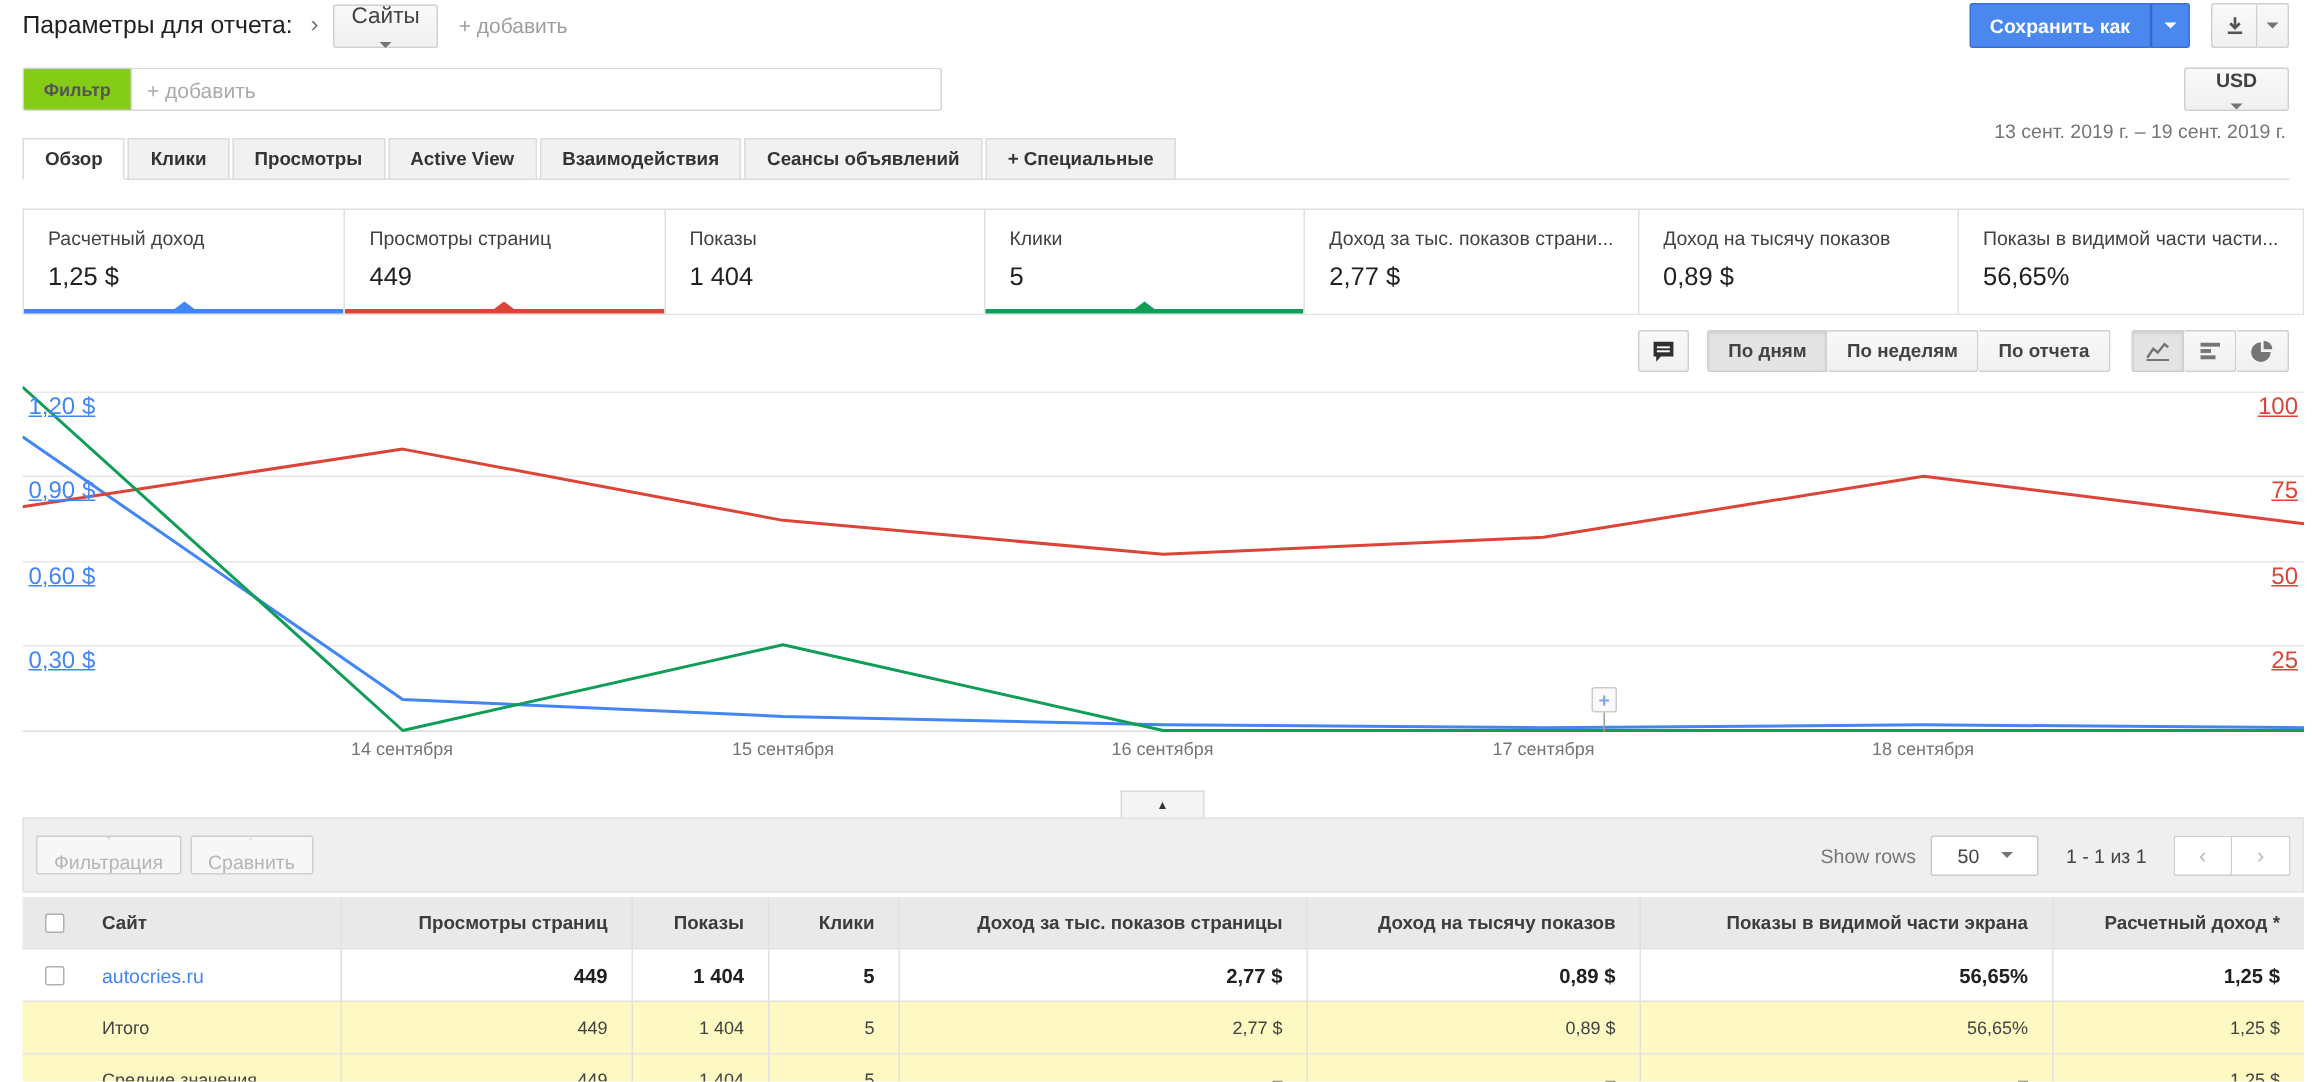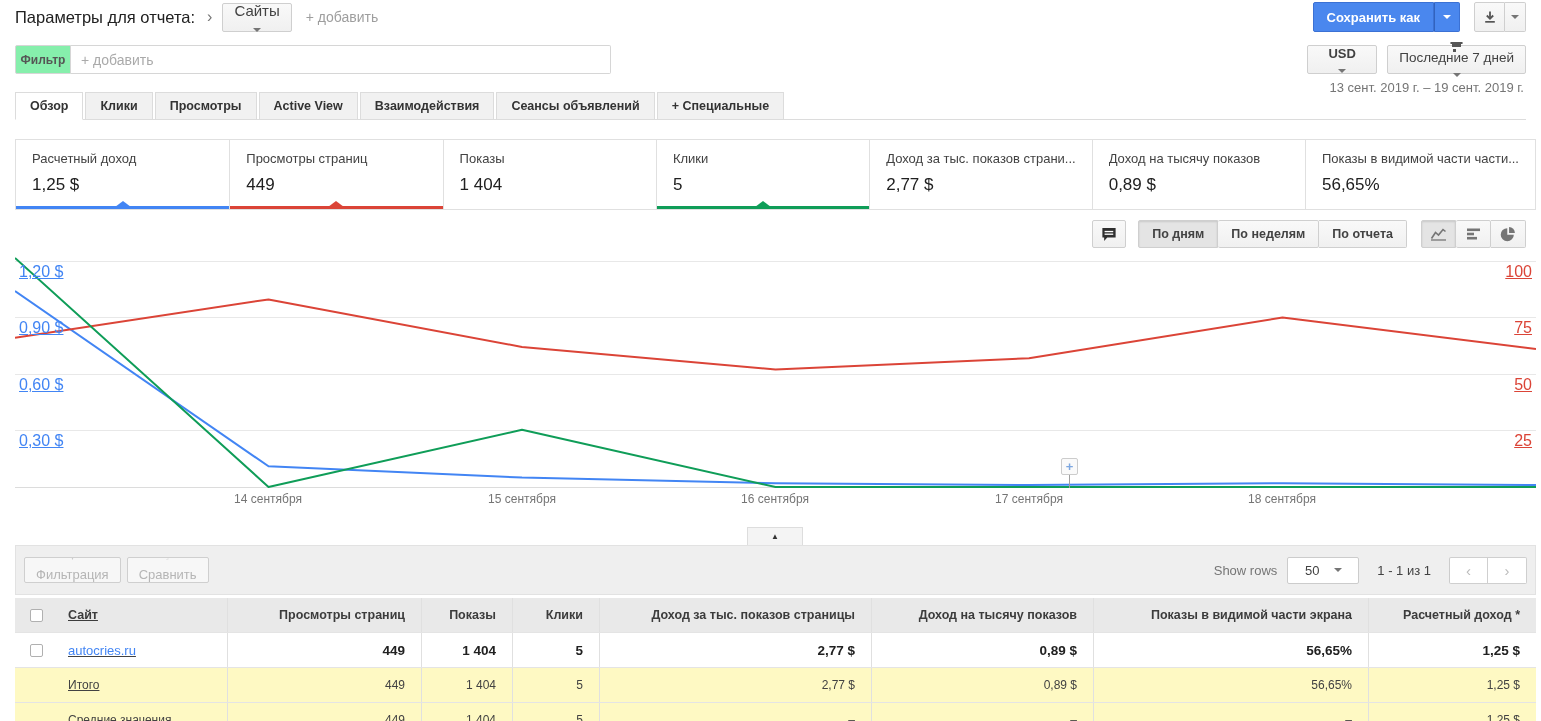--- a/index.html
+++ b/index.html
@@ -28,21 +28,21 @@
     font-size:13px; padding:0 13px; border-radius:2px 0 0 2px; display:flex; align-items:center; cursor:pointer;
   }
   .save-caret { background:#4a87ee; border:1px solid #3b71d4; border-left:1px solid #3263bd; width:26px; border-radius:0 2px 2px 0; display:flex; align-items:center; justify-content:center; cursor:pointer; }
   .save-caret .caret { border-top-color:#fff; }
   .dl-split { display:inline-flex; height:30px; margin-left:14px; }
   .dl-main { width:31px; border-radius:2px 0 0 2px; }
   .dl-caret { width:21px; border-left:none; border-radius:0 2px 2px 0; }
 
   
   .filter-row { position:absolute; top:45px; left:15px; height:29px; display:flex; }
-  .filter-label { width:56px; height:29px; background:#86efac; border:1px solid #d6d6d6; display:flex; align-items:center; justify-content:center; font-size:12px; font-weight:bold; color:#555; border-radius:2px 0 0 2px; }
+  .filter-label { width:73px; height:29px; background:#84cc16; border:1px solid #d6d6d6; display:flex; align-items:center; justify-content:center; font-size:12px; font-weight:bold; color:#555; border-radius:2px 0 0 2px; }
   .filter-input { width:540px; height:29px; border:1px solid #d6d6d6; border-left:none; padding:0 10px; font-size:14px; color:#424242; outline:none; border-radius:0 2px 2px 0; font-family:"Liberation Sans",sans-serif; }
   .filter-input::placeholder { color:#aaa; }
   .range-controls { position:absolute; top:45px; right:15px; display:flex; gap:10px; }
   .usd-btn { height:29px; width:70px; padding:0 11px; font-size:13px; font-weight:bold; justify-content:space-between; }
   .date-btn { height:29px; padding:0 11px; font-size:13.5px; gap:8px; }
   .cal-icon { width:13px; height:13px; position:relative; display:inline-block; }
   .cal-icon .cal-body { position:absolute; inset:0; border:1.5px solid #555; border-radius:1px; }
   .cal-icon .cal-top { position:absolute; left:2px; right:2px; top:2px; height:3px; background:#555; }
   .cal-icon .cal-dot { position:absolute; left:3px; top:7px; width:3px; height:3px; background:#555; }
   .date-range-text { position:absolute; top:80px; right:17px; font-size:13px; color:#757575; }
@@ -99,21 +99,21 @@
   .page-info { font-size:13px; color:#424242; margin:0 18px; }
   .pager { display:flex; height:27px; }
   .pager-btn { width:39px; font-size:15px; color:#bbb; background:#fff; border-left:none; }
   .pager-btn:first-child { border-left:1px solid #ccc; border-radius:2px 0 0 2px; }
   .pager-btn:last-child { border-radius:0 2px 2px 0; }
 
   .grid-table { margin-top:3px; }
   .tr { display:grid; grid-template-columns:43px 169px 194px 91px 87px 272px 222px 275px 168px; align-items:center; }
   .thead { background:#e9e9e9; height:34px; font-weight:bold; font-size:12.5px; color:#3c3c3c; }
   .td, .th { padding:0 16px 0 10px; text-align:right; white-space:nowrap; overflow:hidden; height:100%; display:flex; align-items:center; justify-content:flex-end; }
-  .cell-left { justify-content:flex-start; text-align:left;text-decoration:underline; }
+  .cell-left { justify-content:flex-start; text-align:left; }
   .tr > div:nth-child(n+3) { border-left:1px solid #e0e0e0; }
   .row { height:35px; font-size:12px; color:#424242; border-top:1px solid #e4e4e4; }
   .row-data { background:#fff; font-size:13px; }
   .row-data .num { font-weight:bold; color:#212121; font-size:13.5px; }
   .row-gray { background:#fef9c3; }
   .site-link { color:#4285f4; cursor:pointer; }
   .checkbox { width:13px; height:13px; border:1px solid #b0b0b0; border-radius:2px; background:#fff; margin-left:15px; cursor:pointer; }
   .cell-check { padding:0; }
 
   svg .glyph { stroke:#757575; fill:none; stroke-width:1.6; }
@@ -150,29 +150,20 @@
   </div>
 </header>
 
 <div class="filter-row">
   <div class="filter-label">Фильтр</div>
   <input class="filter-input" placeholder="+ добавить" style="">
 </div>
 <div class="range-controls">
   <div class="btn usd-btn">
     <span>USD</span>
-    <span class="caret"></span>
-  </div>
-  <div class="btn date-btn">
-    <span class="cal-icon">
-        <span class="cal-body"></span>
-        <span class="cal-top"></span>
-        <span class="cal-dot"></span>
-      </span>
-    <span>Последние 7 дней</span>
     <span class="caret"></span>
   </div>
 </div>
 <div class="date-range-text">13 сент. 2019 г. – 19 сент. 2019 г.</div>
 
 <nav class="tabs">
   <div class="tab active">Обзор</div>
   <div class="tab">Клики</div>
   <div class="tab">Просмотры</div>
   <div class="tab">Active View</div>

